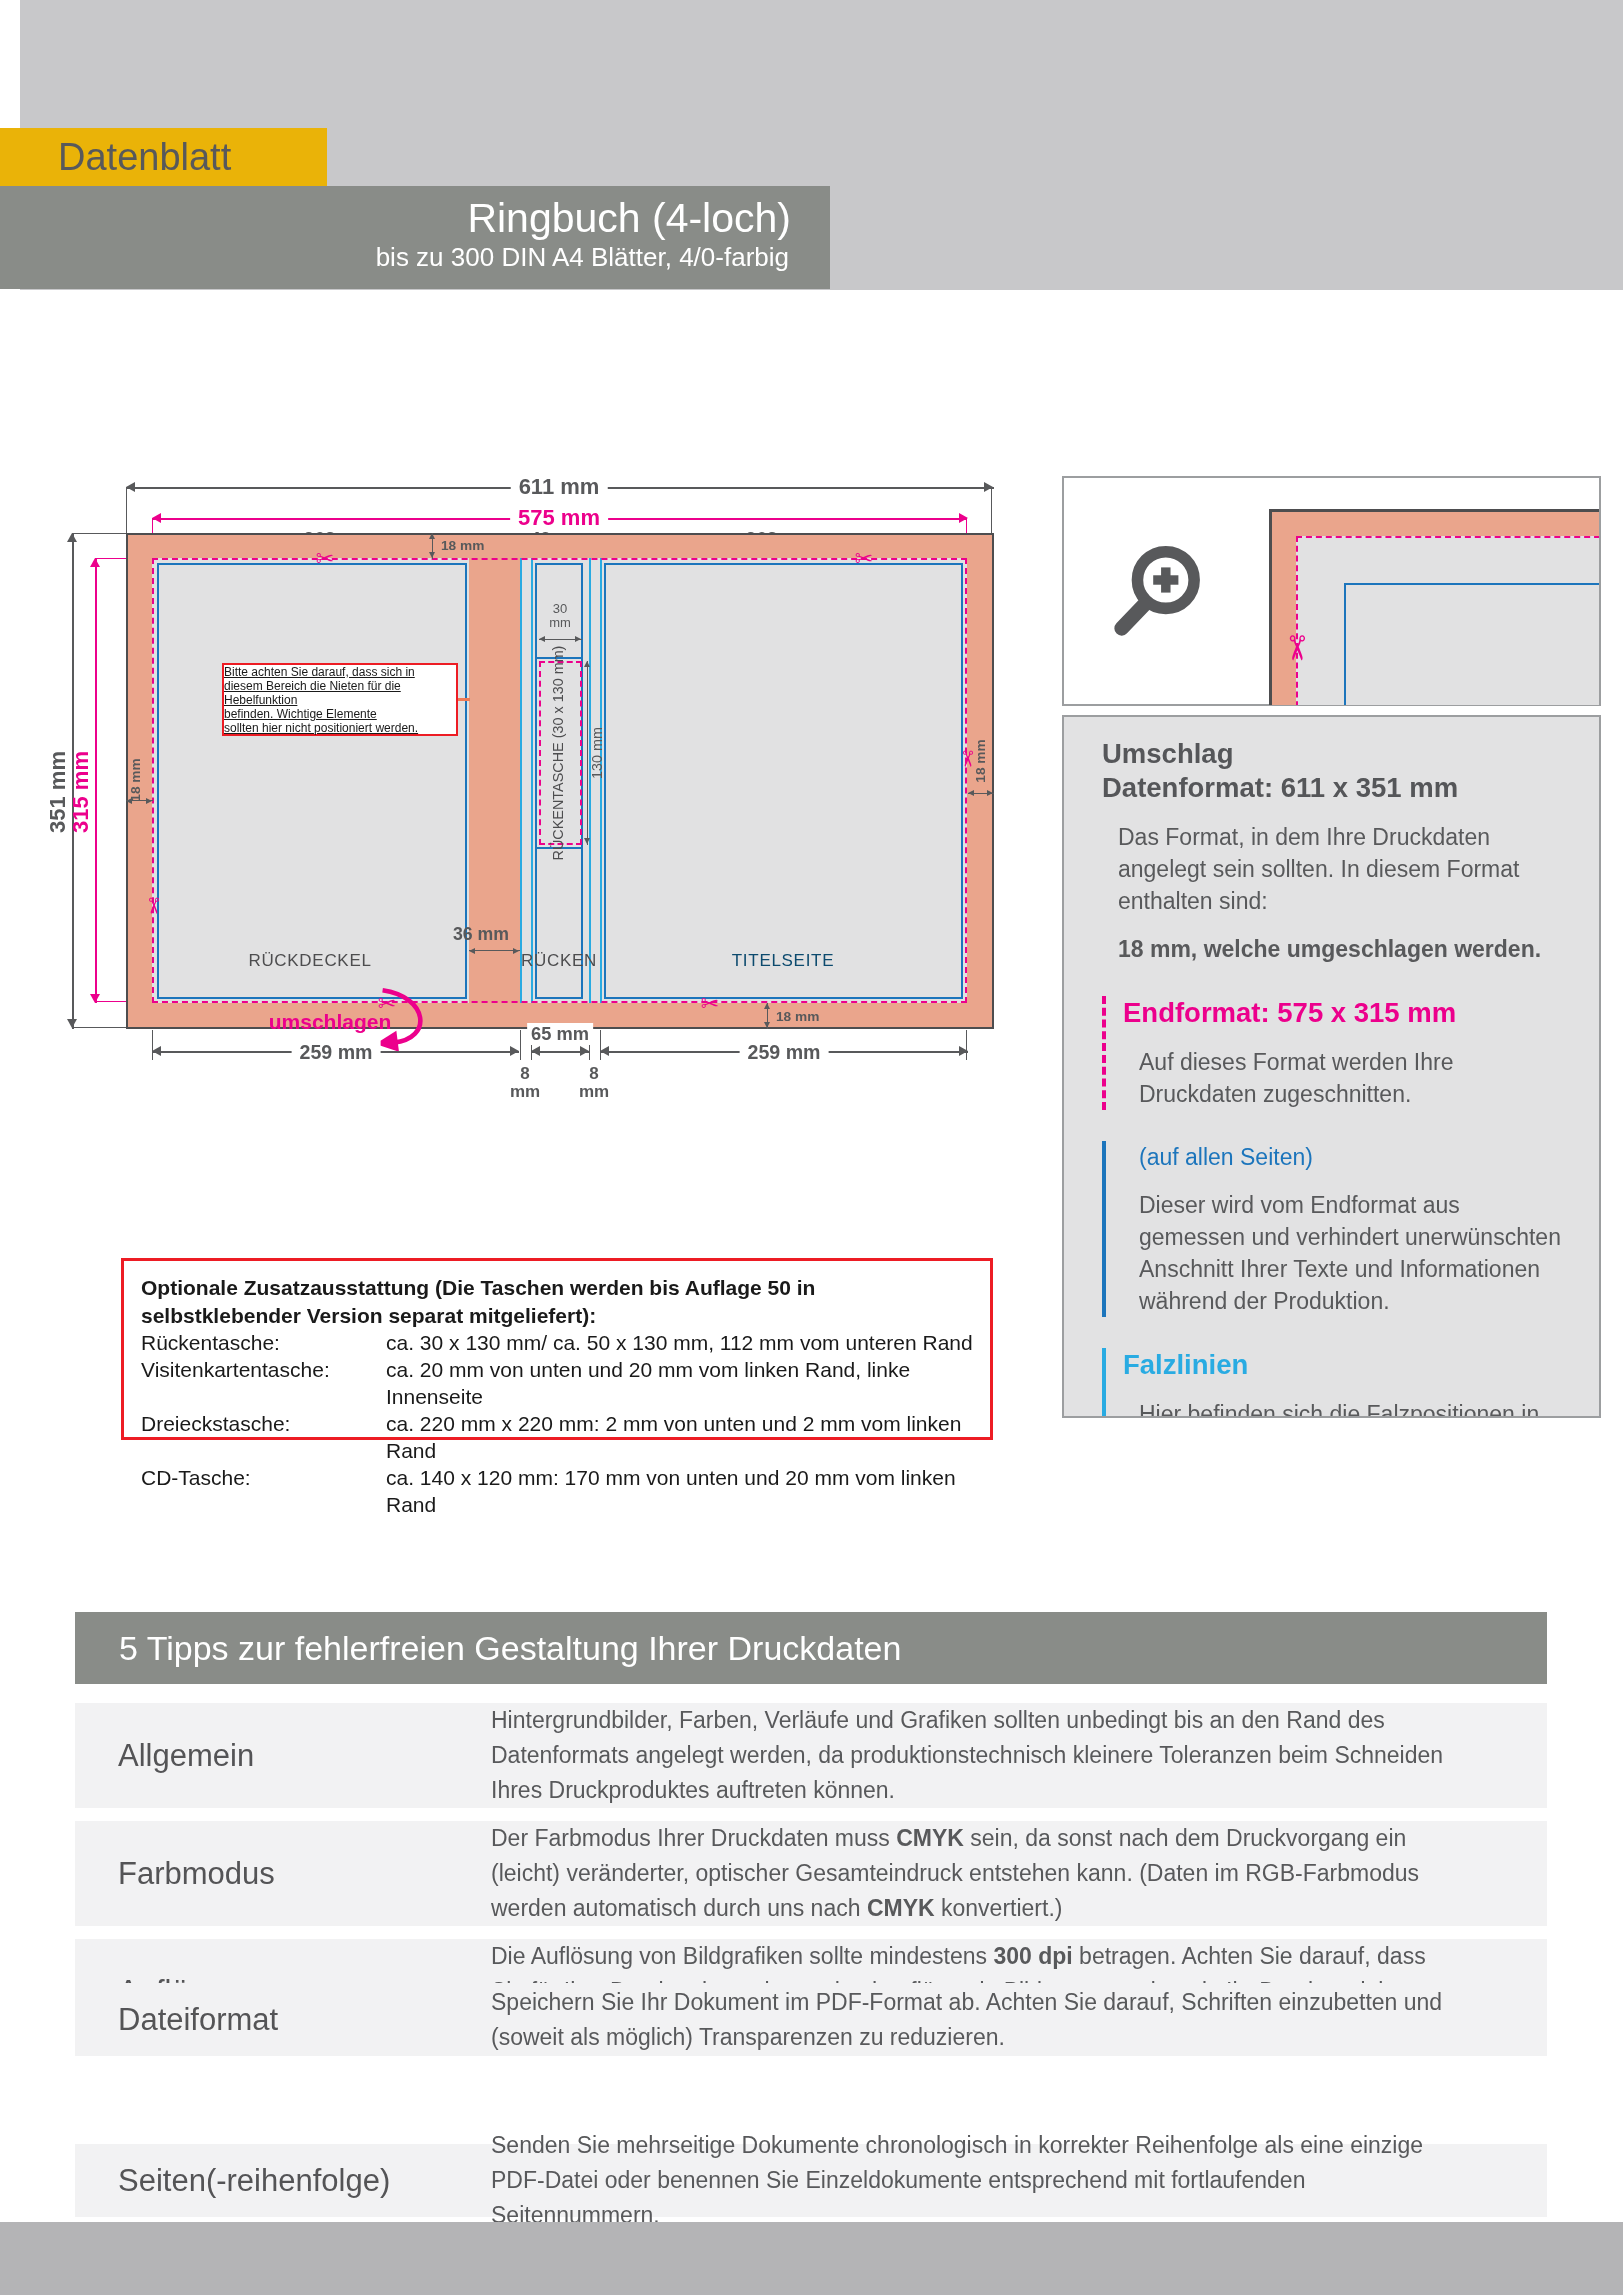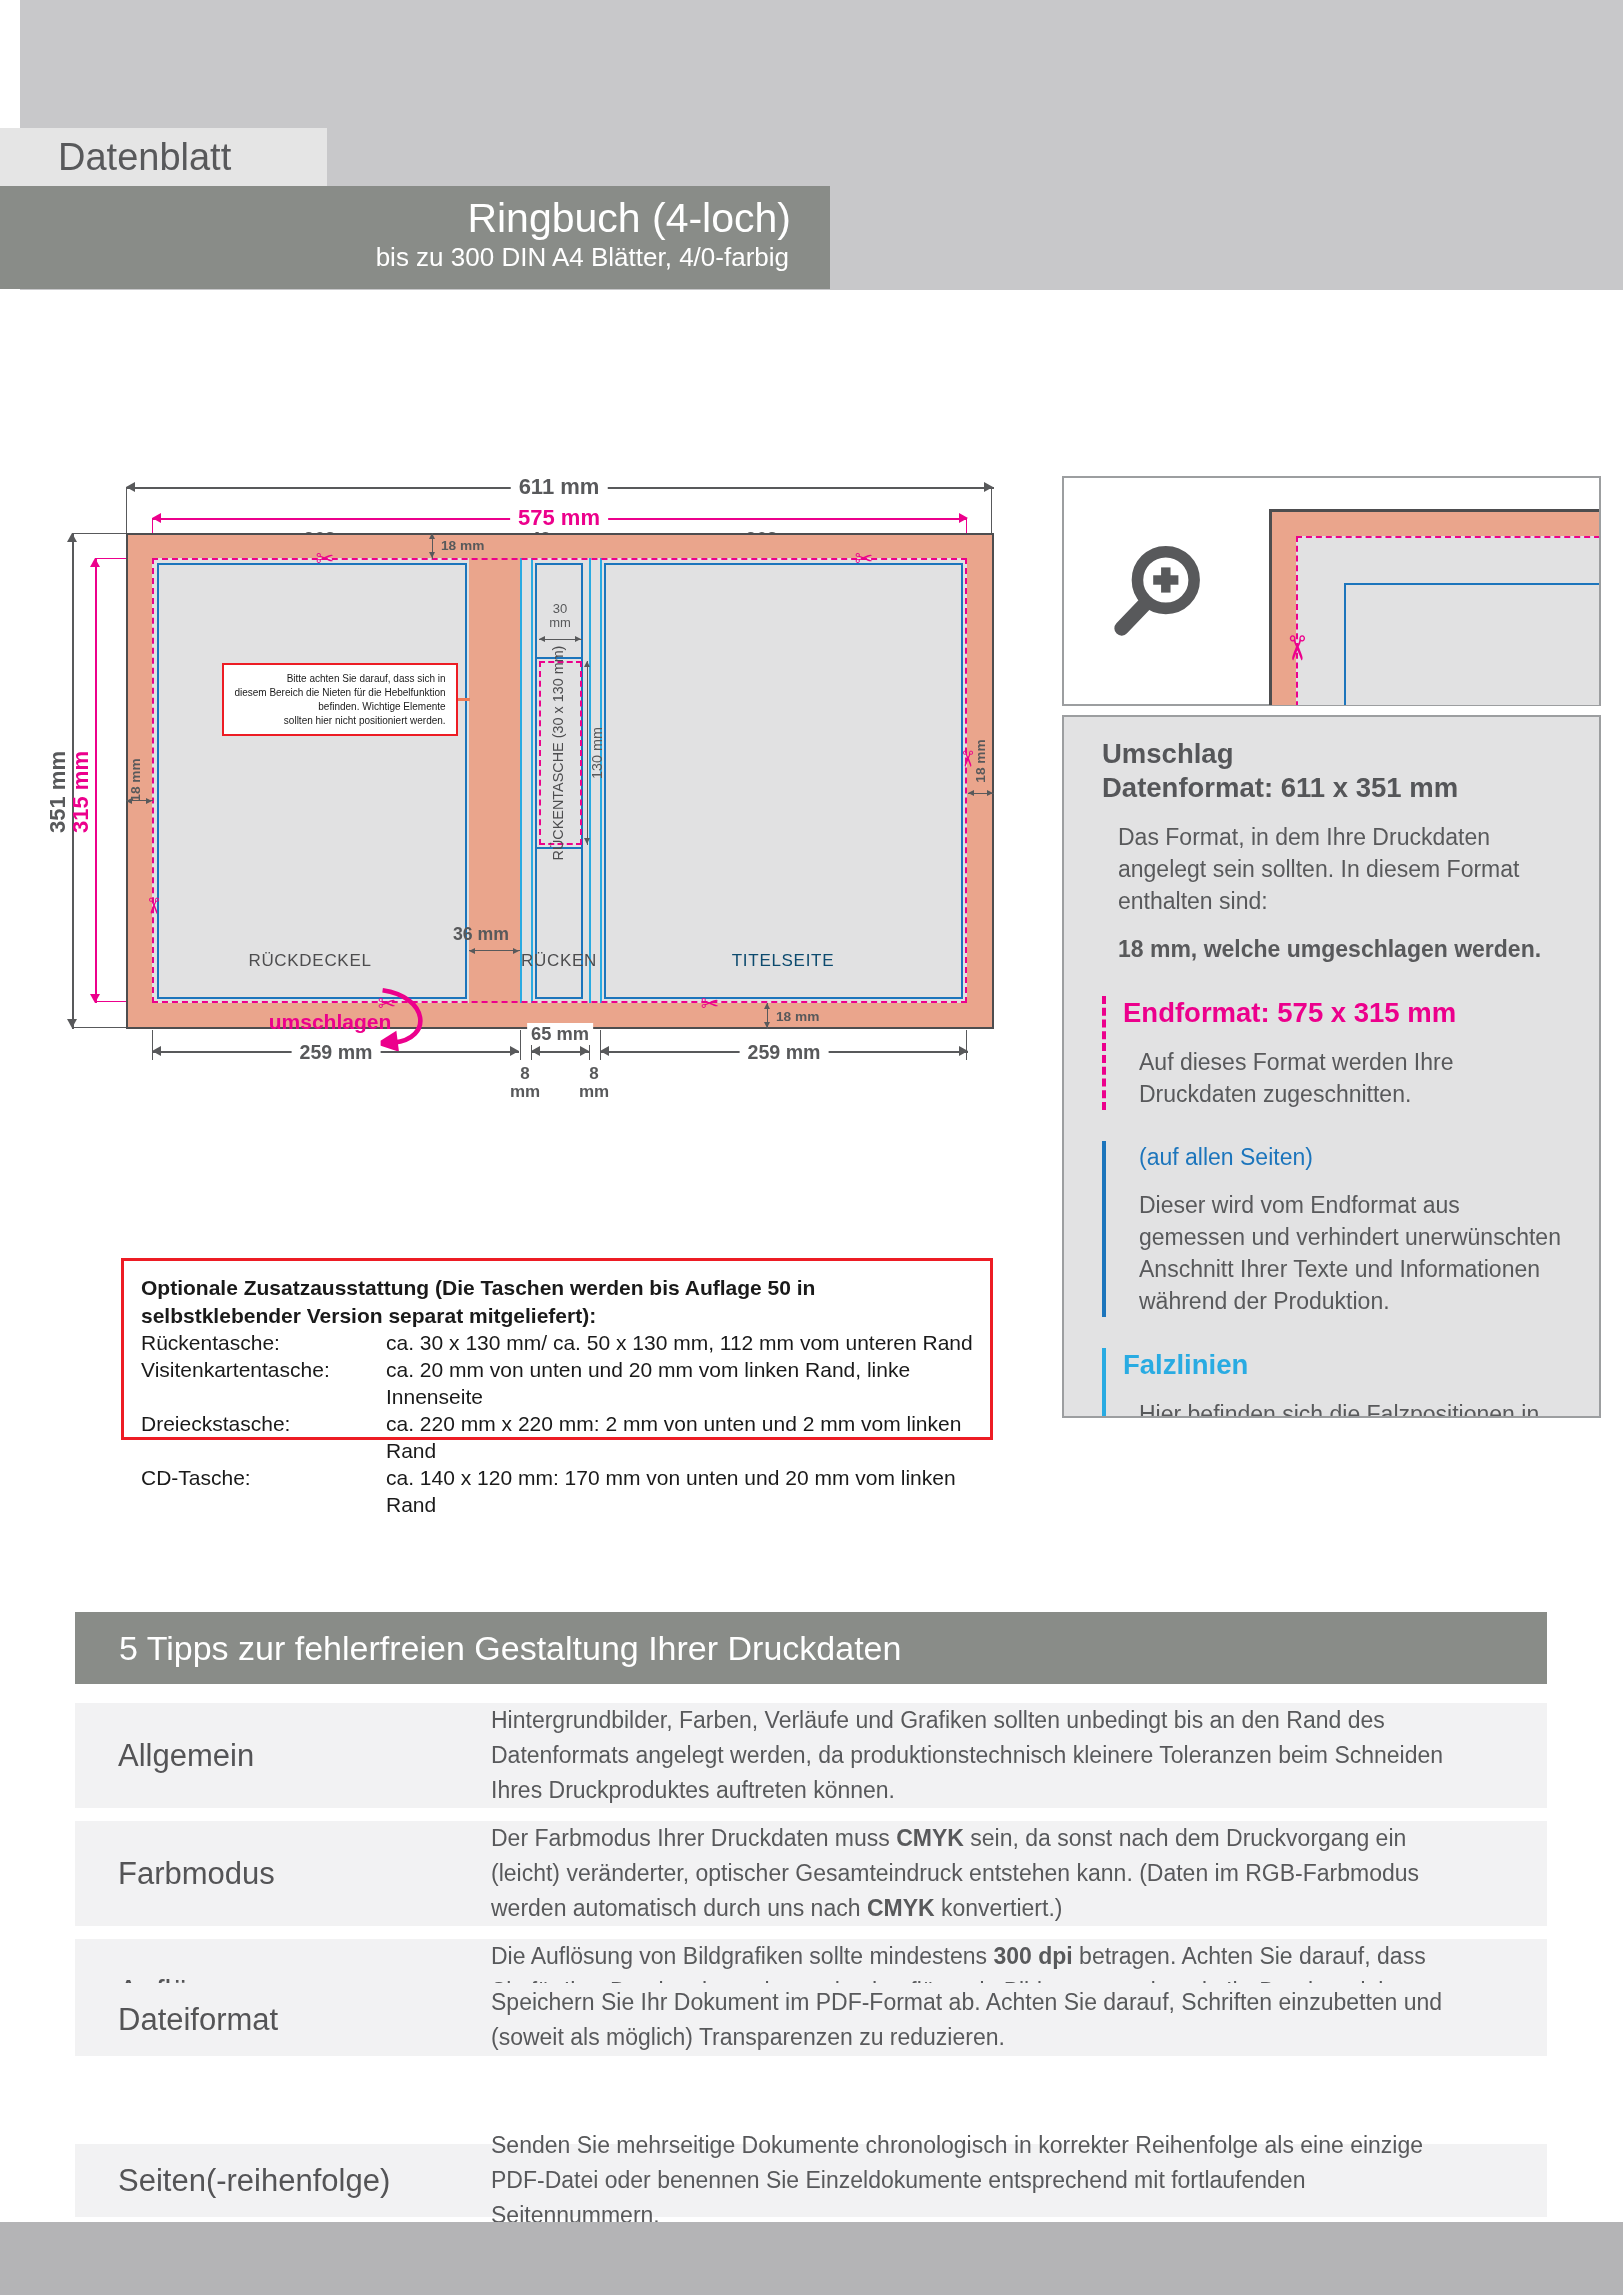--- a/index.html
+++ b/index.html
@@ -41,21 +41,21 @@
   .trow .tb{font-size:23px;line-height:35px;color:#58595B;width:968px;}
   .optrow{display:flex;font-size:21px;line-height:27px;color:#1A1A1A;}
   .optrow .ol{width:245px;flex:0 0 auto;}
 </style>
 </head>
 <body>
 
 <div id="page">
 
   <div class="abs" style="left:19.6px;top:0;width:1604px;height:290px;background:#C8C8CA;"></div>
-  <div class="abs" style="left:0;top:128px;width:327px;height:58px;background:#e5e5e5;">
+  <div class="abs" style="left:0;top:128px;width:327px;height:58px;background:#eab308;">
     <div class="lab" style="left:58px;top:29px;transform:translateY(-50%);font-size:38px;color:#58595B;">Datenblatt</div>
   </div>
   <div class="abs" style="left:0;top:186px;width:830px;height:103px;background:#898C88;text-align:right;">
     <div style="padding:9.2px 39px 0 0;font-size:41px;line-height:46px;color:#fff;">Ringbuch (4-loch)</div>
     <div style="padding:1.3px 41px 0 0;font-size:26px;line-height:30px;color:#fff;">bis zu 300 DIN A4 Blätter, 4/0-farbig</div>
   </div>
 
   <div class="hl" style="left:126px;top:487px;width:868px;"></div>
   <div class="ah l" style="left:126px;top:482px;"></div>
   <div class="ah r" style="left:984px;top:482px;"></div>
@@ -124,21 +124,21 @@
   <div class="ah s d" style="left:584px;top:838px;"></div>
   <div class="lab rot" style="left:597px;top:753px;font-size:14.4px;">130 mm</div>
 
   <div class="lab c" style="left:310px;top:961px;font-size:17px;letter-spacing:0.7px;color:#4D4D4F;">RÜCKDECKEL</div>
   <div class="lab c" style="left:559px;top:961px;font-size:17px;letter-spacing:0.7px;color:#4D4D4F;">RÜCKEN</div>
   <div class="lab c" style="left:783px;top:961px;font-size:17px;letter-spacing:0.7px;color:#0c4a6e;">TITELSEITE</div>
 
   <div class="hl" style="left:457px;top:698px;width:13px;height:2.6px;background:#EF7B57;"></div>
   <div class="abs" style="left:222px;top:663px;width:236px;height:73px;background:#fff;border:2px solid #ED1C24;box-sizing:border-box;
               display:flex;align-items:center;justify-content:center;">
-    <div class="pre" style="font-size:10px;line-height:14px;color:#1A1A1A;text-align:right;">Bitte achten Sie darauf, dass sich in
+    <div class="pre" style="font-size:12px;line-height:14px;color:#1A1A1A;text-align:left;text-decoration:underline;">Bitte achten Sie darauf, dass sich in
 diesem Bereich die Nieten für die Hebelfunktion
 befinden. Wichtige Elemente
 sollten hier nicht positioniert werden.</div>
   </div>
 
   <div class="vl vthin" style="left:432px;top:533px;height:25.5px;"></div>
   <div class="ah s u" style="left:429px;top:533px;"></div>
   <div class="ah s d" style="left:429px;top:552px;"></div>
   <div class="lab" style="left:441px;top:545px;transform:translateY(-50%);font-size:13.7px;font-weight:bold;">18 mm</div>
 

